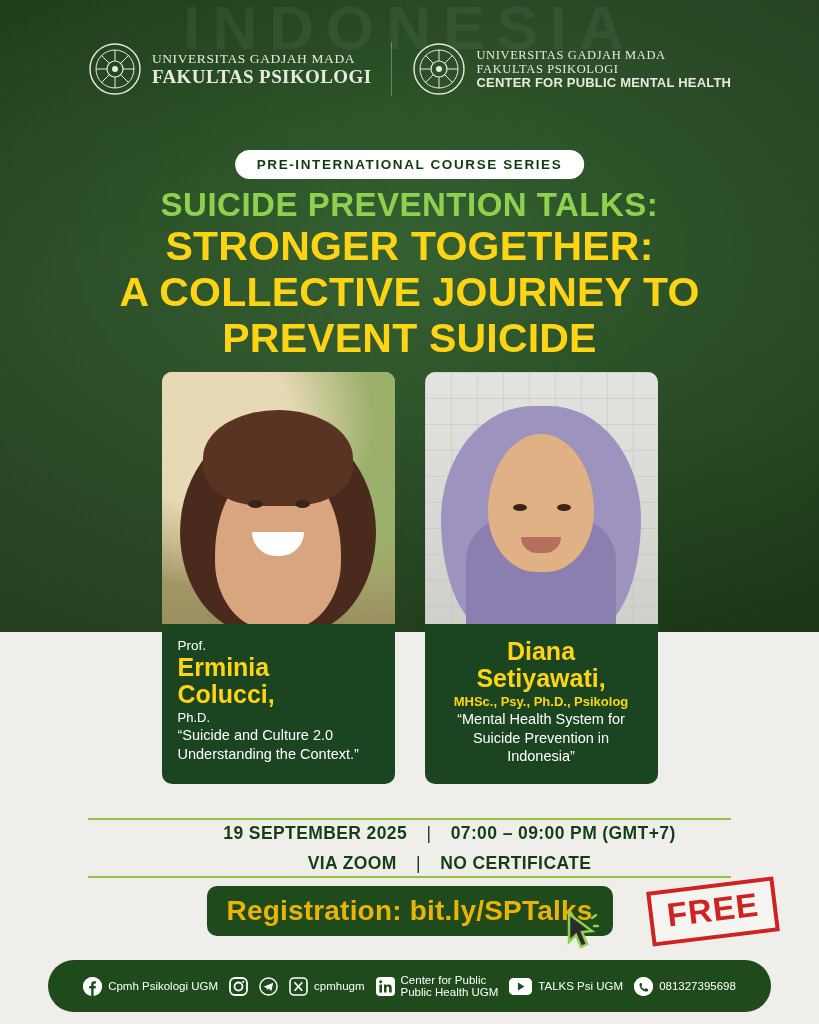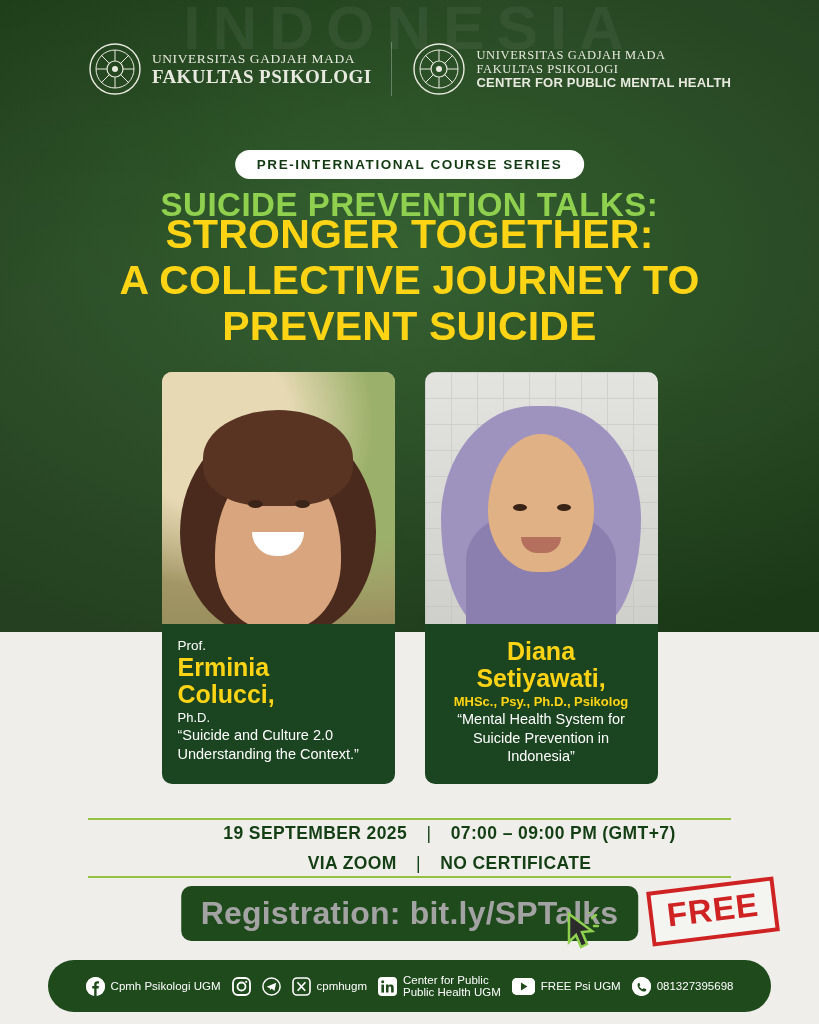--- a/index.html
+++ b/index.html
@@ -58,21 +58,21 @@
     background: #fff; color: #123a12;
     font-size: 13.5px; font-weight: 700; letter-spacing: 1.6px;
     padding: 7px 22px; border-radius: 18px; white-space: nowrap;
   }
   .title-green {
     position: absolute; top: 186px; left: 0; width: 100%;
     text-align: center;
     color: #8fd14f; font-size: 33px; font-weight: 800; letter-spacing: .5px;
   }
   .title-yellow {
-    position: absolute; top: 212px; left: 0; width: 100%;
+    position: absolute; top: 224px; left: 0; width: 100%;
     text-align: center;
     color: #ffd415; font-size: 41px; font-weight: 800; line-height: 1.12;
     letter-spacing: .2px;
   }
   
   .cards {
     position: absolute; top: 372px; left: 50%; transform: translateX(-50%);
     display: flex; gap: 30px;
   }
   .card {
@@ -131,22 +131,22 @@
   .inforow {
     position: absolute; left: 0; width: 100%; text-align: center;
     color: #143f14; font-weight: 800; font-size: 17.5px; letter-spacing: .4px; margin-left: 40px;
   }
   .inforow.r1 { top: 823px; }
   .inforow.r2 { top: 853px; }
   .inforow .sep { color: #143f14; font-weight: 400; margin: 0 14px; }
   
   .reg {
     position: absolute; top: 886px; left: 50%; transform: translateX(-50%);
-    background: #1f4a1c; color: #a3a3a3;
-    font-size: 32px; font-weight: 800; letter-spacing: .2px;
+    background: #1f4a1c; color: #eab308;
+    font-size: 28px; font-weight: 800; letter-spacing: .2px;
     padding: 9px 20px; border-radius: 10px; white-space: nowrap;
   }
   .cursor { position: absolute; left: 565px; top: 912px; width: 34px; height: 40px; }
   .free-stamp {
     position: absolute; right: 42px; top: 884px;
     border: 4px solid #cf2222; color: #cf2222;
     font-size: 33px; font-weight: 800; letter-spacing: 1px;
     padding: 3px 14px 6px; transform: rotate(-7deg);
     background: rgba(255,255,255,.35);
   }
@@ -341,21 +341,21 @@
       </span>
     </div>
 
     <div class="fitem">
       <span class="ic" style="background:#fff;border-radius:5px;width:23px;height:17px">
         <svg viewBox="0 0 23 17" width="23" height="17">
           <rect x="0" y="0" width="23" height="17" rx="5" fill="#fff"></rect>
           <path d="M9 4.6 L15.4 8.5 L9 12.4 Z" fill="#1f4a1c"></path>
         </svg>
       </span>
-      <span>FREE Psi UGM</span>
+      <span>TALKS Psi UGM</span>
     </div>
 
     <div class="fitem">
       <span class="ic" style="background:#fff">
         <svg viewBox="0 0 19 19" width="19" height="19">
           <circle cx="9.5" cy="9.5" r="9.5" fill="#fff"></circle>
           <path d="M6.6 5.6c.3 0 .6 0 .8.5l.8 1.8c.1.3 0 .5-.2.7l-.5.5c-.2.2-.2.4 0 .7.6 1 1.5 1.8 2.6 2.3.3.1.5.1.7-.1l.5-.6c.2-.2.4-.3.7-.2l1.8.8c.4.2.5.4.5.8 0 1-.9 1.8-1.9 1.8-3.3 0-6.9-3.6-6.9-6.9 0-1 .8-1.9 1.8-1.9z" fill="#1f4a1c"></path>
         </svg>
       </span>
       <span>081327395698</span>

